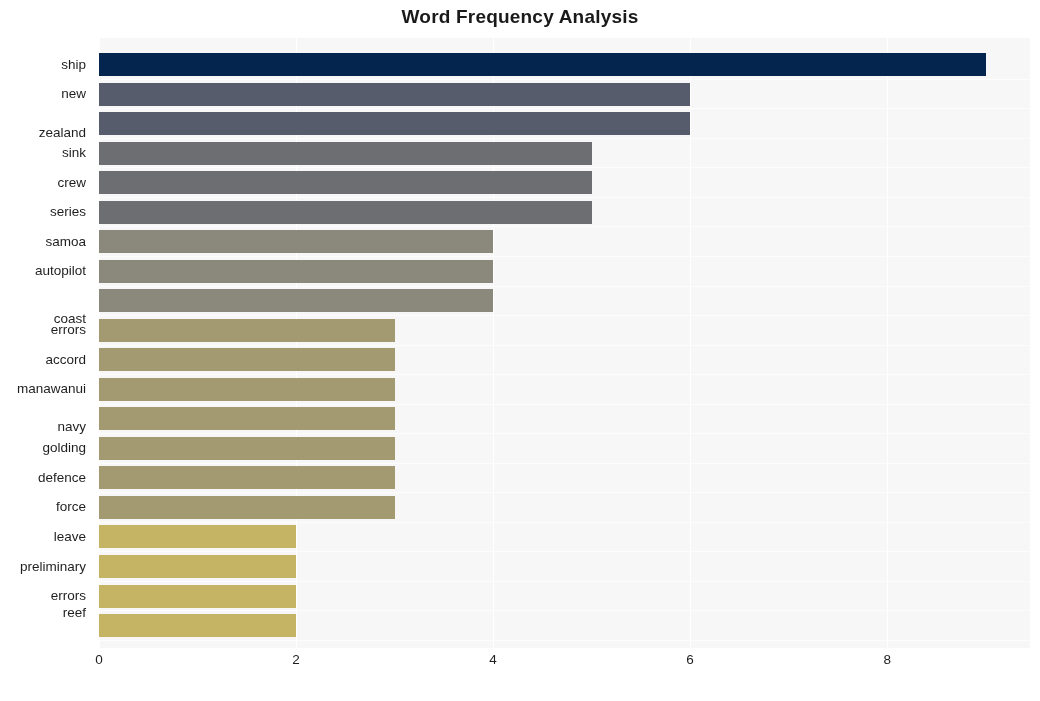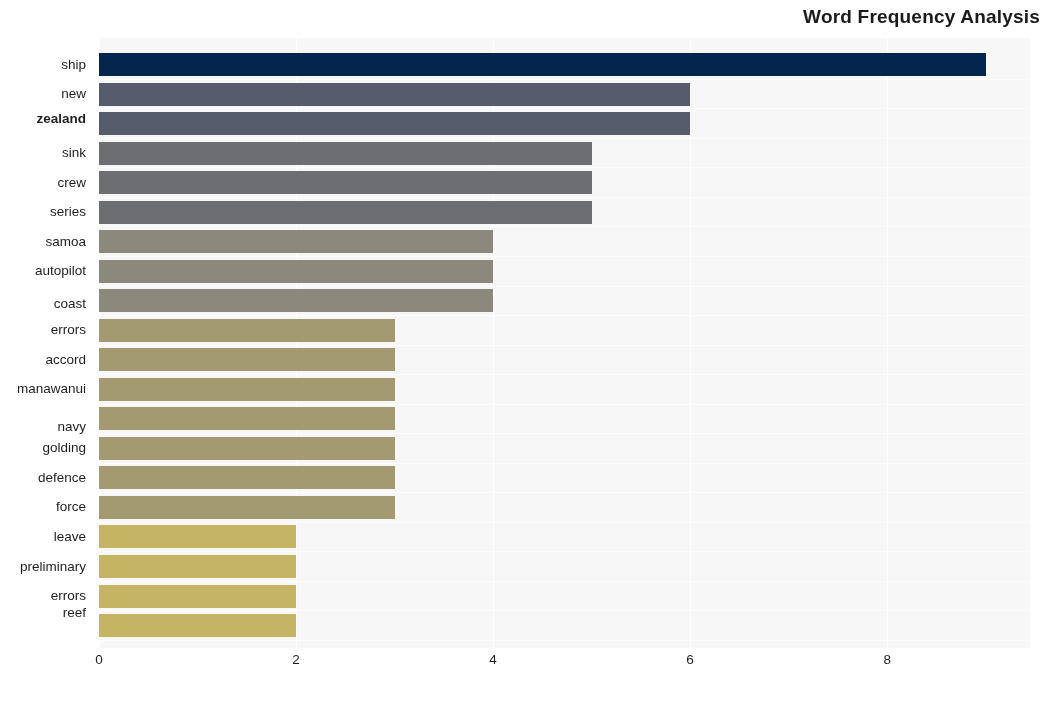--- a/index.html
+++ b/index.html
@@ -22,21 +22,21 @@
     height: 701px;
     background: #ffffff;
   }
 
   
   #chart-title {
     position: absolute;
     left: 0;
     top: 6px;
     width: 1040px;
-    text-align: right;
+    text-align: center;
     font-size: 19px;
     font-weight: bold;
     color: #1a1a1a;
     letter-spacing: 0.2px;
   }
 
   
   #plot-area {
     position: absolute;
     left: 99px;
@@ -218,27 +218,27 @@
       <div class="gridline-h" style="top: 572.298px;"></div>
       <div class="bar-row" style="top: 572.798px; width: 931px; height: 29.5257px;">
         <div class="bar" title="reef: 2" style="width: 197.037px; background: rgb(196, 180, 100); height: 23.03px; top: 3.24782px;"></div>
       </div>
       <div class="gridline-h" style="top: 601.823px;"></div>
     </div>
 
   <div id="ytick-layer">
       <div class="ytick" style="top: 19.5731px; padding-right: 7px; box-sizing: border-box;">ship</div>
       <div class="ytick" style="top: 49.0987px; padding-right: 7px; box-sizing: border-box;">new</div>
-      <div class="ytick" style="top: 74px; padding-right: 7px; box-sizing: border-box; font-weight: bold;">zealand</div>
+      <div class="ytick" style="top: 88px; padding-right: 7px; box-sizing: border-box;">zealand</div>
       <div class="ytick" style="top: 108.15px; padding-right: 7px; box-sizing: border-box;">sink</div>
       <div class="ytick" style="top: 137.676px; padding-right: 7px; box-sizing: border-box;">crew</div>
       <div class="ytick" style="top: 167.201px; padding-right: 7px; box-sizing: border-box;">series</div>
       <div class="ytick" style="top: 196.727px; padding-right: 7px; box-sizing: border-box;">samoa</div>
       <div class="ytick" style="top: 226.253px; padding-right: 7px; box-sizing: border-box;">autopilot</div>
-      <div class="ytick" style="top: 259px; padding-right: 7px; box-sizing: border-box;">coast</div>
+      <div class="ytick" style="top: 274px; padding-right: 7px; box-sizing: border-box;">coast</div>
       <div class="ytick" style="top: 285.304px; padding-right: 7px; box-sizing: border-box;">errors</div>
       <div class="ytick" style="top: 314.83px; padding-right: 7px; box-sizing: border-box;">accord</div>
       <div class="ytick" style="top: 344.355px; padding-right: 7px; box-sizing: border-box;">manawanui</div>
       <div class="ytick" style="top: 373.881px; padding-right: 7px; box-sizing: border-box; margin-top: 8px;">navy</div>
       <div class="ytick" style="top: 403.407px; padding-right: 7px; box-sizing: border-box;">golding</div>
       <div class="ytick" style="top: 432.932px; padding-right: 7px; box-sizing: border-box;">defence</div>
       <div class="ytick" style="top: 462.458px; padding-right: 7px; box-sizing: border-box;">force</div>
       <div class="ytick" style="top: 491.984px; padding-right: 7px; box-sizing: border-box;">leave</div>
       <div class="ytick" style="top: 521.509px; padding-right: 7px; box-sizing: border-box;">preliminary</div>
       <div class="ytick" style="top: 551.035px; padding-right: 7px; box-sizing: border-box;">errors</div>

